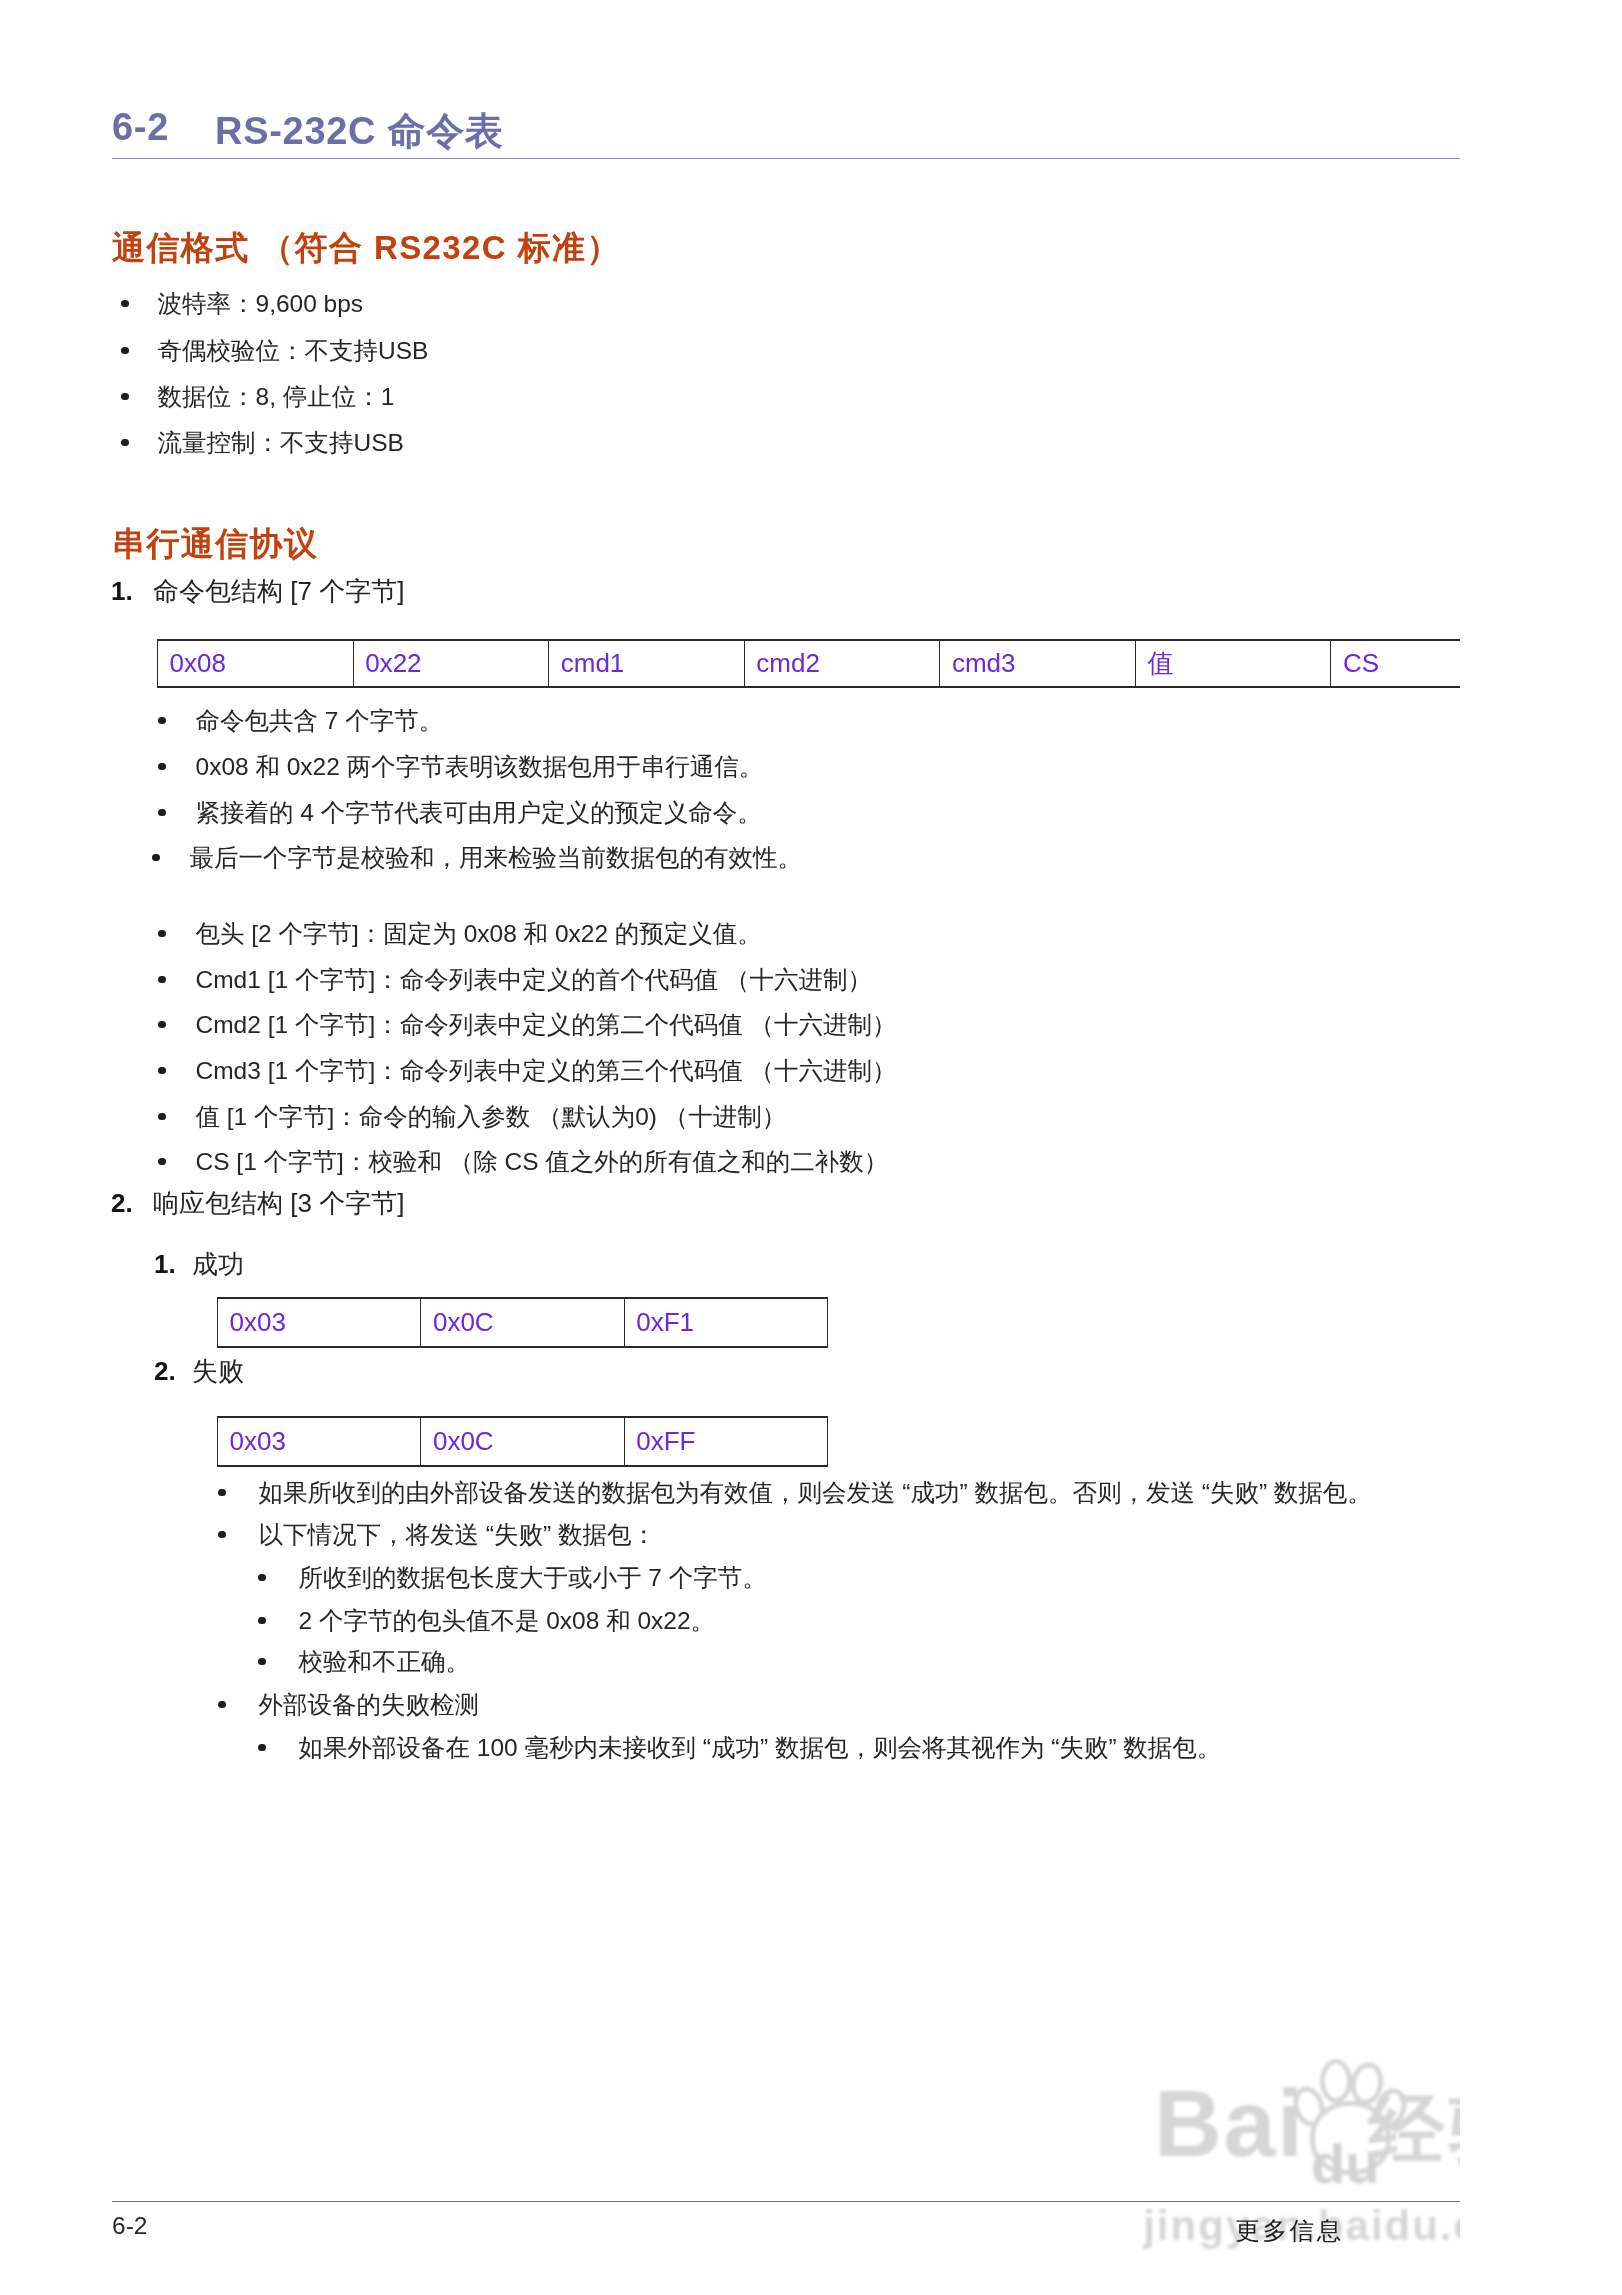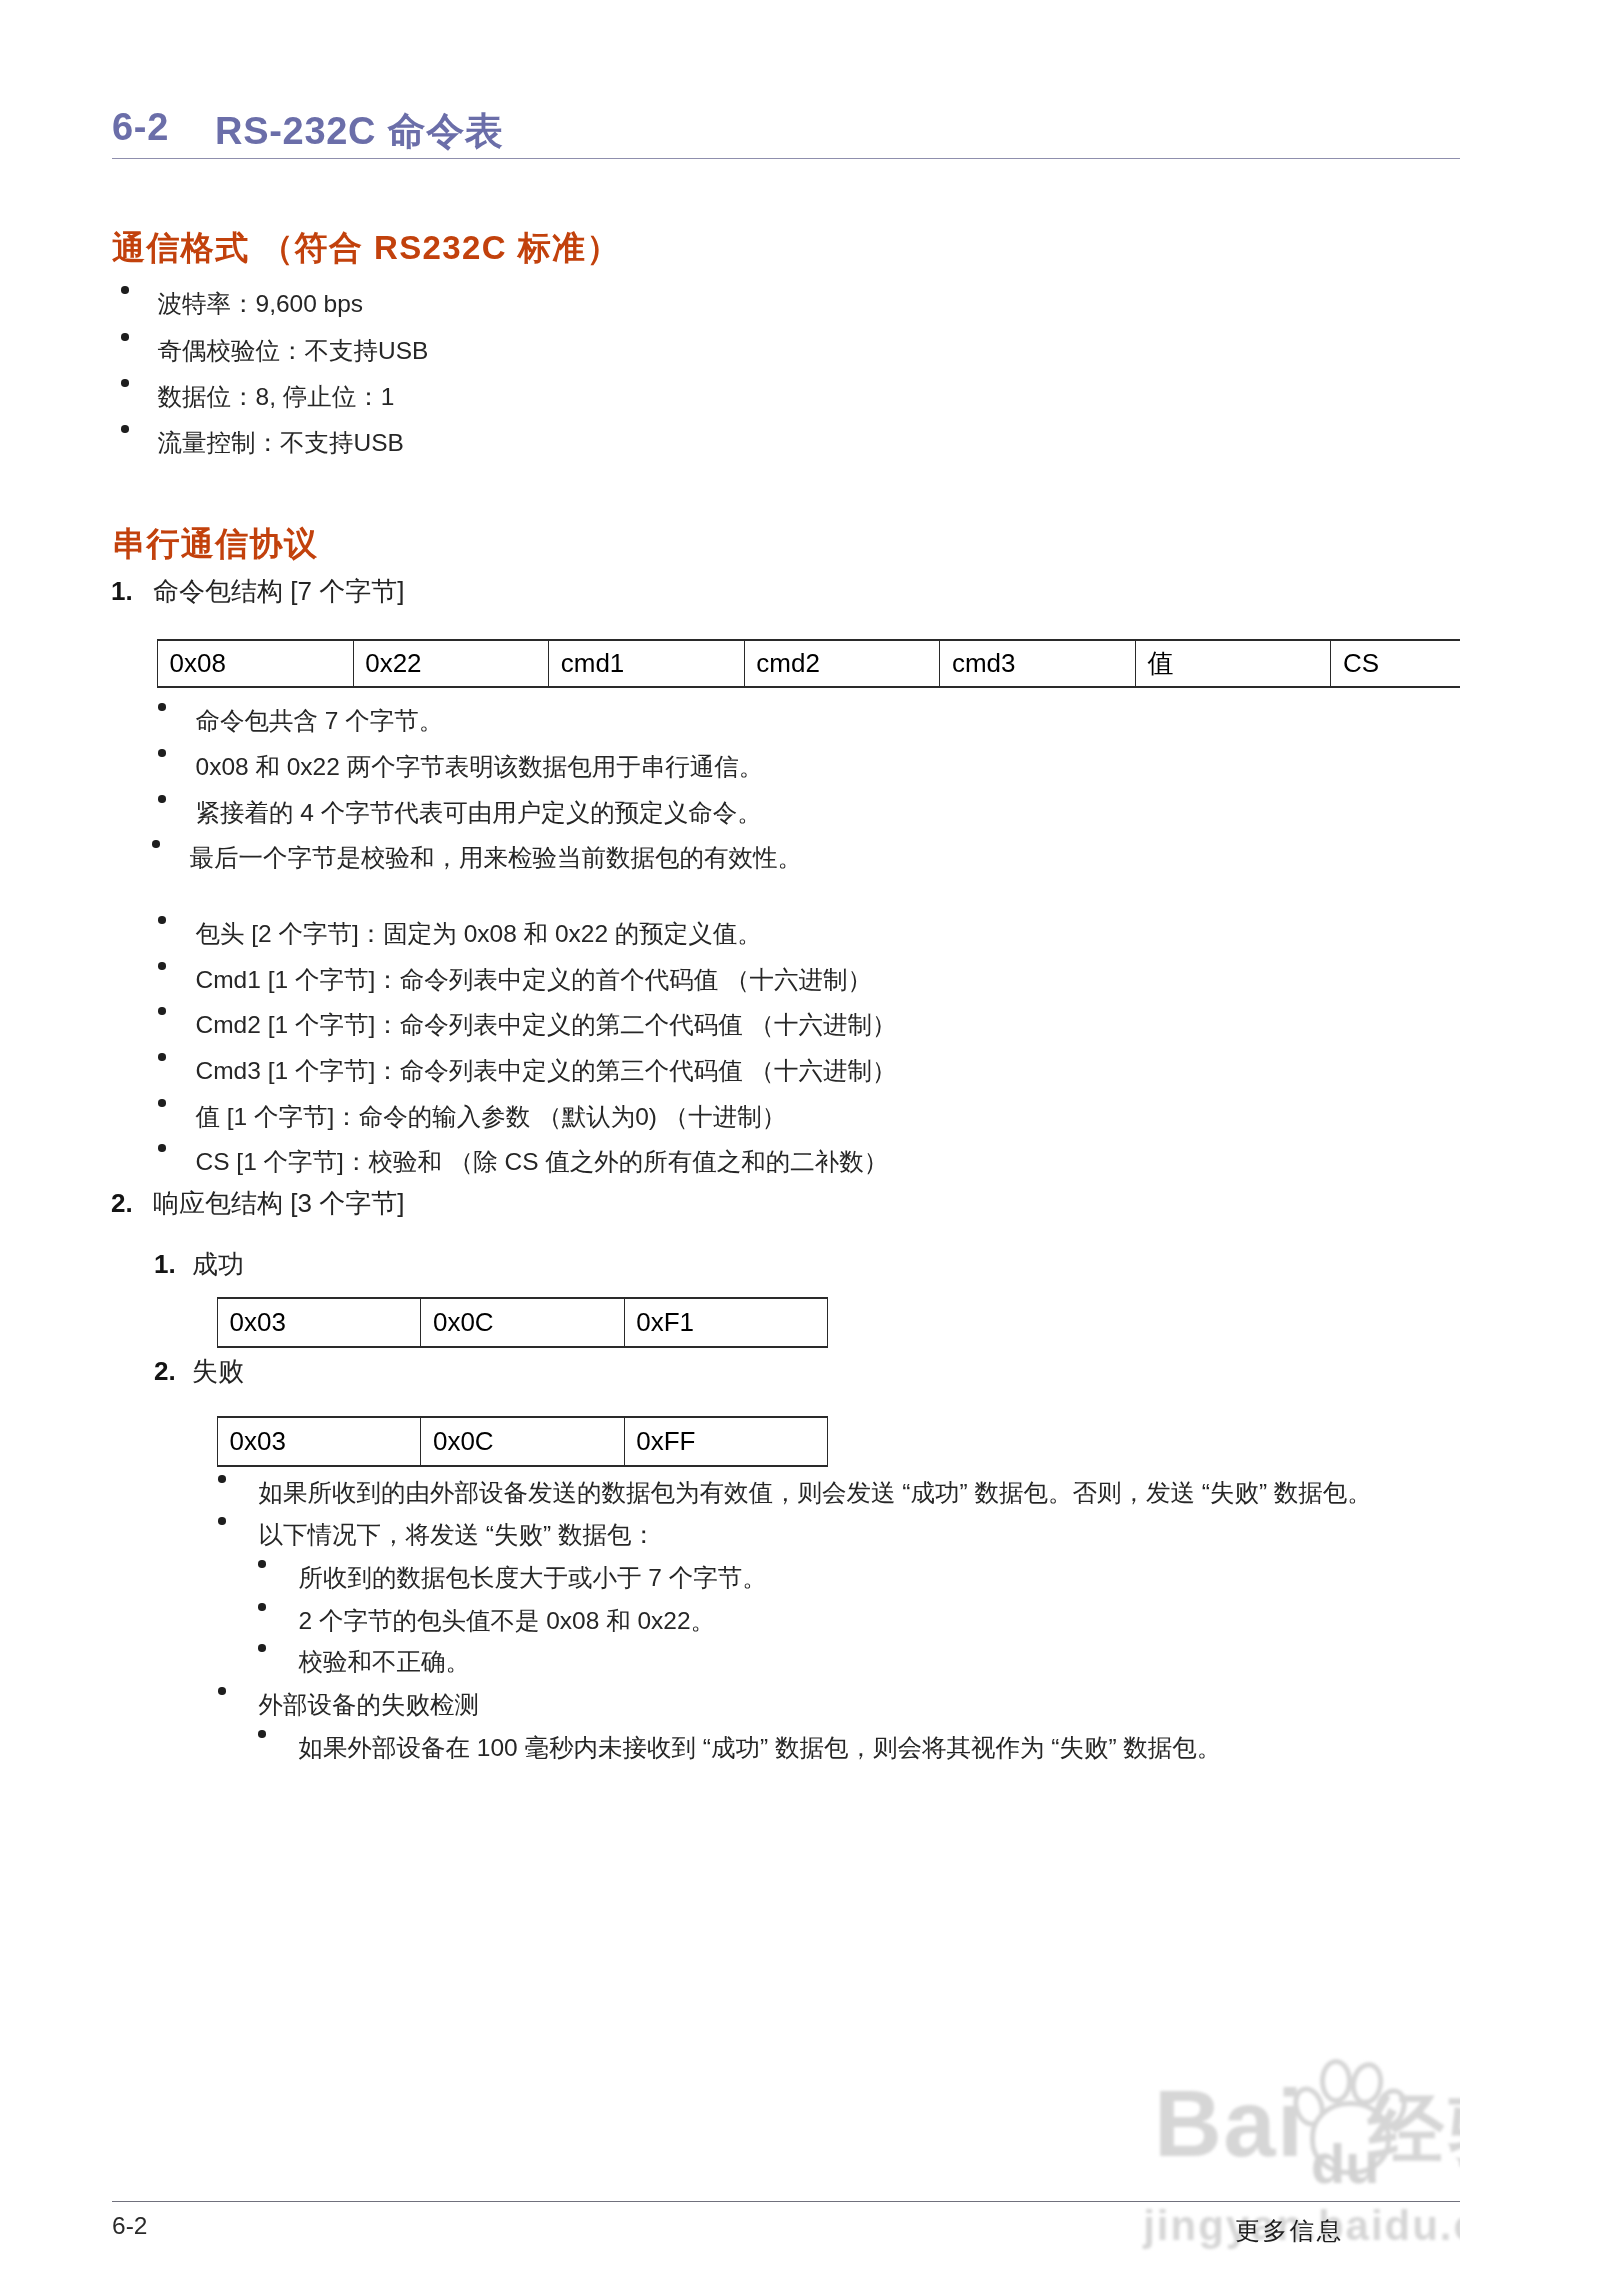--- a/index.html
+++ b/index.html
@@ -12,38 +12,38 @@
 
   
   .doc-header{left:112px;top:106px;display:flex;gap:46px;
     font-size:38px;font-weight:bold;color:#6b6ea9;letter-spacing:0.7px;}
   .rule-top{left:112px;top:158px;width:1399px;height:1.4px;background:#8f8fad;}
 
   
   .sec-title{font-size:33px;font-weight:bold;color:#c2410c;letter-spacing:1.4px;}
 
   
-  .brow{position:absolute;display:flex;align-items:flex-start;line-height:35px;font-size:24.5px;color:#262626;white-space:nowrap;}
+  .brow{position:absolute;display:flex;align-items:center;line-height:35px;font-size:24.5px;color:#262626;white-space:nowrap;}
   .dot{width:7.5px;height:7.5px;border-radius:50%;background:#1e1e1e;flex:0 0 auto;}
   .brow.lv0 .dot{margin-right:29px;}   
   .brow.lva .dot{margin-right:30px;}   
   .brow.lvc1 .dot{margin-right:33px;}  
   .brow.lvc2 .dot{margin-right:33px;}  
 
   
   .nrow{position:absolute;display:flex;line-height:37px;font-size:26px;color:#242424;white-space:nowrap;}
   .nrow .num{font-weight:bold;color:#141414;}
   .nrow.top-level .num{width:42px;}
   .nrow.sub-level .num{width:38px;}
 
   
   .bytes-table{position:absolute;display:flex;box-sizing:border-box;
     border:1.4px solid #2a2a2a;border-top-width:2px;border-bottom-width:2px;background:#fff;}
   .bytes-table .cell{flex:1 1 0;box-sizing:border-box;border-left:1.4px solid #2a2a2a;
-    display:flex;align-items:center;padding-left:11.6px;font-size:26px;color:#000000;white-space:nowrap;}
+    display:flex;align-items:center;padding-left:11.6px;font-size:26px;color:#6d28d9;white-space:nowrap;}
   .bytes-table .cell:first-child{border-left:none;}
 
   
   .rule-bottom{left:112px;top:2201px;width:1394px;height:1.4px;background:#70707c;z-index:4;}
   .footer-num{left:112px;top:2212px;font-size:24.5px;color:#2a2a2a;z-index:4;}
   .footer-more{right:116px;top:2214px;font-size:24.5px;color:#1d1d1d;z-index:4;letter-spacing:2.7px;}
 
   
   .watermark{left:1135px;top:2051px;width:450px;height:232px;z-index:1;
     color:#d6d6d6;filter:blur(1.4px);}

